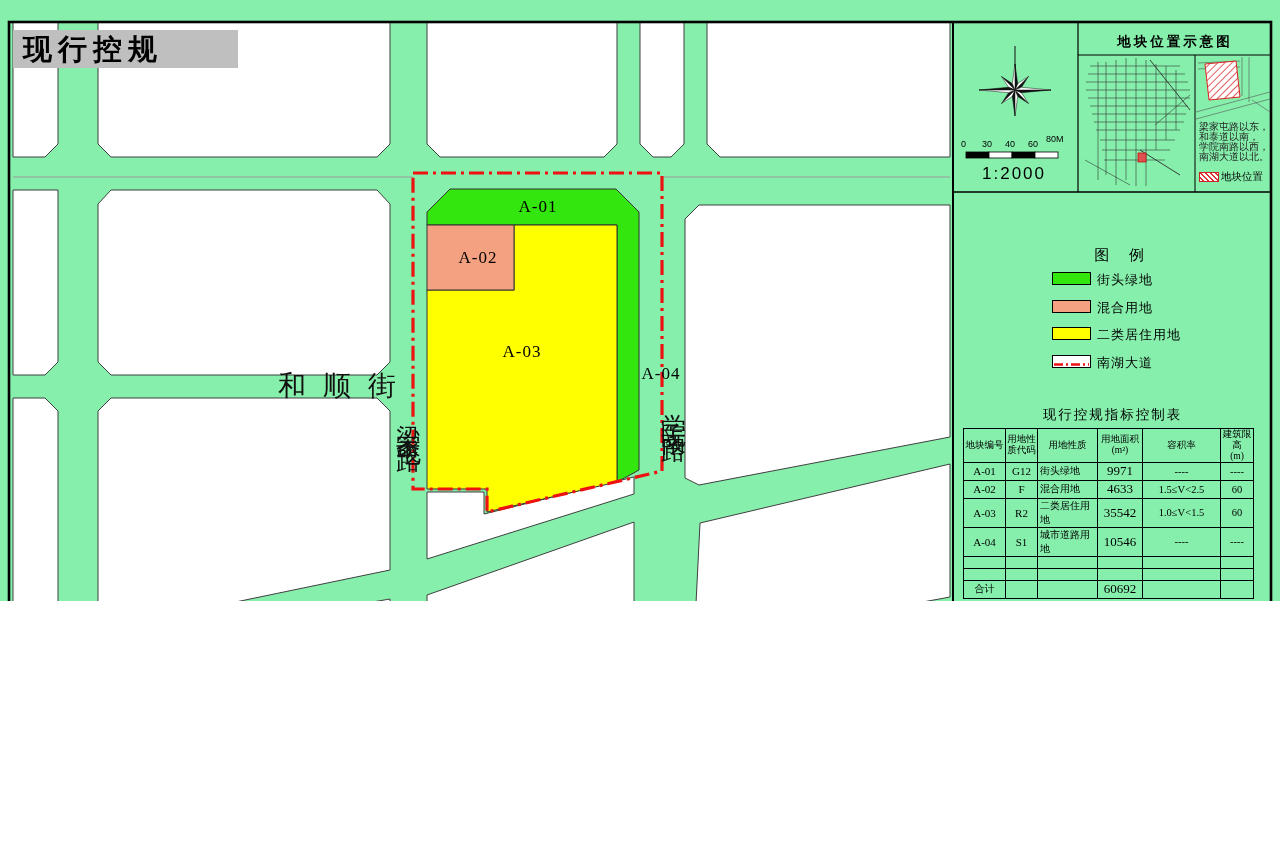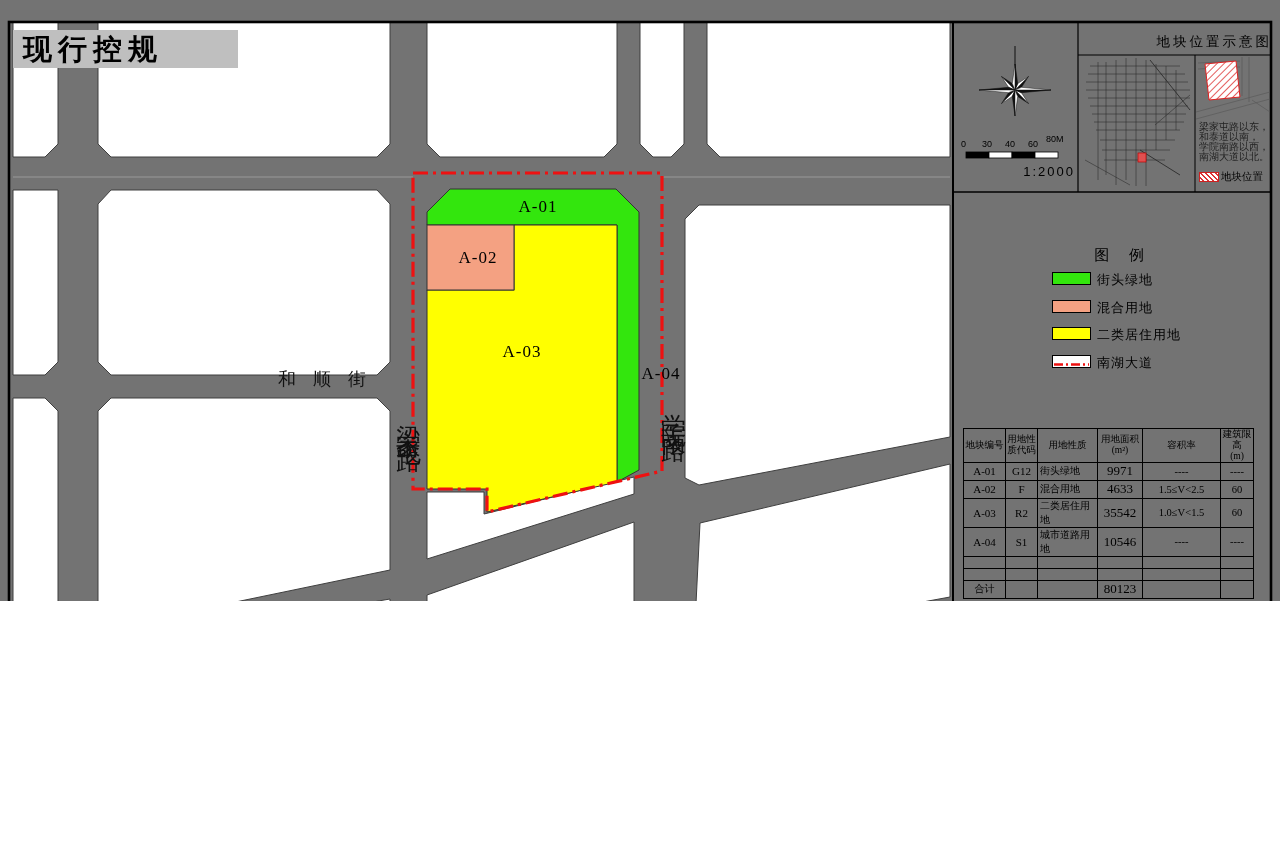--- a/index.html
+++ b/index.html
@@ -1,31 +1,31 @@
 <!DOCTYPE html>
 <html><head>
 <meta charset="utf-8">
 <style>
   html,body{margin:0;padding:0;background:#fff;}
-  #stage{position:relative;width:1280px;height:601px;background:#737373;overflow:hidden;
+  #stage{position:relative;width:1280px;height:601px;background:#86efac;overflow:hidden;
          font-family:"Liberation Sans", sans-serif;color:#000;}
   #linework{position:absolute;left:0;top:0;width:1280px;height:843px;}
   .abs{position:absolute;}
   .cjk{font-family:"Liberation Serif","DejaVu Serif",serif;}
   
   .sheet-title{left:13px;top:30px;width:225px;height:38px;background:#BFBFBF;
     font-size:29px;font-weight:bold;letter-spacing:6px;line-height:38px;padding-left:10px;box-sizing:border-box;}
   
   .road-label{color:#111;white-space:nowrap;}
   .v-label{writing-mode:vertical-rl;text-orientation:upright;}
   .parcel-label{font-family:"Liberation Serif","DejaVu Serif",serif;font-size:17px;letter-spacing:1px;text-align:center;width:80px;}
   
-  .loc-title{left:1078px;top:33px;width:194px;text-align:right;font-size:13.5px;letter-spacing:3px;}
+  .loc-title{left:1078px;top:33px;width:194px;text-align:center;font-size:13.5px;letter-spacing:3px;font-weight:bold;}
   .scale-tick{font-size:9px;}
-  .scale-ratio{left:953px;top:164px;width:122px;text-align:right;font-size:13px;letter-spacing:2px;}
+  .scale-ratio{left:953px;top:164px;width:122px;text-align:center;font-size:17px;letter-spacing:2px;}
   .desc-line{left:1199px;width:70px;font-size:10px;line-height:9.5px;color:#222;}
   .marker-label{left:1221px;top:170px;font-size:10.5px;}
   .marker-swatch{left:1199px;top:172px;width:18px;height:8px;border:1px solid #C22;
     background:repeating-linear-gradient(45deg,#fff 0px,#fff 2px,#d33 2px,#d33 3.5px);}
   .legend-title{left:1078px;top:246px;width:90px;font-size:15px;font-weight:normal;letter-spacing:8px;text-align:center;}
   .legend-swatch{left:1052px;width:39px;height:13px;border:1px solid #000;box-sizing:border-box;}
   .legend-label{left:1097px;width:110px;font-size:13px;letter-spacing:1px;}
   .table-title{left:953px;top:406px;width:319px;text-align:center;font-size:13.5px;letter-spacing:2px;}
   table.ctrl{position:absolute;left:963px;top:428px;border-collapse:collapse;table-layout:fixed;width:290px;
     font-size:10px;text-align:center;}
@@ -158,21 +158,21 @@
         <line x1="1198" y1="69" x2="1240" y2="67"></line>
       <line x1="1196" y1="112" x2="1270" y2="92"></line>
         <line x1="1196" y1="119" x2="1270" y2="99"></line>
       <line x1="1252" y1="100" x2="1270" y2="112"></line>
       <polygon points="1205,64 1236,61 1240,97 1209,100" fill="url(#redhatch)" stroke="#D22" stroke-width="1"></polygon>
     </g>
   </svg>
 
   <div class="abs sheet-title">现行控规</div>
 
-  <div class="abs cjk road-label" style="left:278px;top:367px;font-size:18px;letter-spacing:17px;">和顺街</div>
+  <div class="abs cjk road-label" style="left:278px;top:367px;font-size:28px;letter-spacing:17px;">和顺街</div>
   <div class="abs cjk road-label v-label" style="left:392px;top:404px;font-size:25px;letter-spacing:8px;">梁家屯路</div>
   <div class="abs cjk road-label v-label" style="left:657px;top:394px;font-size:25px;letter-spacing:8px;">学院南路</div>
   <div class="abs cjk road-label" style="left:452px;top:670px;font-size:23px;letter-spacing:15px;transform:rotate(-9deg);transform-origin:left center;">南湖大道</div>
 
   <div class="abs parcel-label" style="left:498px;top:197px;">A-01</div>
   <div class="abs parcel-label" style="left:438px;top:248px;">A-02</div>
   <div class="abs parcel-label" style="left:482px;top:342px;">A-03</div>
   <div class="abs parcel-label" style="left:621px;top:364px;">A-04</div>
 
   <span class="abs scale-tick" style="left:961px;top:139px;">0</span>
@@ -197,20 +197,21 @@
   <div class="abs cjk legend-label" style="top:299px;">混合用地</div>
   <div class="abs legend-swatch" style="top: 327px; background: rgb(255, 255, 0);"></div>
   <div class="abs cjk legend-label" style="top:326px;">二类居住用地</div>
   <div class="abs legend-swatch" style="top:355px;background:#fff;">
     <svg width="37" height="11">
       <line x1="1" y1="5.5" x2="36" y2="5.5" stroke-width="2.6" stroke-dasharray="9 3 2 3" stroke="#EE1111"></line>
     </svg>
   </div>
   <div class="abs cjk legend-label" style="top:354px;">南湖大道</div>
 
+  <div class="abs cjk table-title">现行控规指标控制表</div>
   <table class="ctrl cjk">
     <colgroup>
         <col style="width:42px">
         <col style="width:32px">
         <col style="width:60px">
         <col style="width:45px">
         <col style="width:78px">
         <col style="width:33px">
       </colgroup>
     <tbody>
@@ -282,20 +283,20 @@
           <td></td>
           <td></td>
       <td></td>
           <td></td>
           <td></td>
     </tr>
     <tr class="total">
       <td>合计</td>
       <td></td>
           <td></td>
-      <td class="num">80123</td>
+      <td class="num">60692</td>
       <td></td>
           <td></td>
     </tr>
   </tbody>
     </table>
 
 </div>
 
 </body></html>

